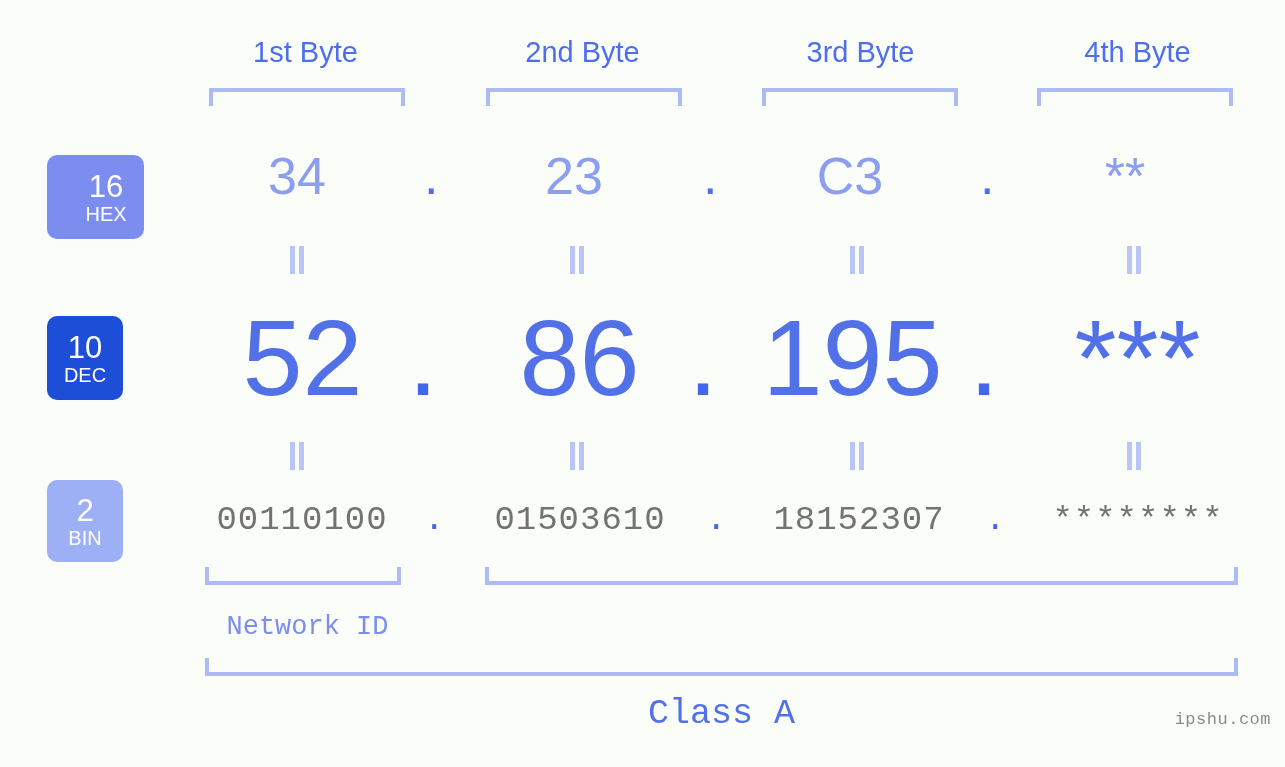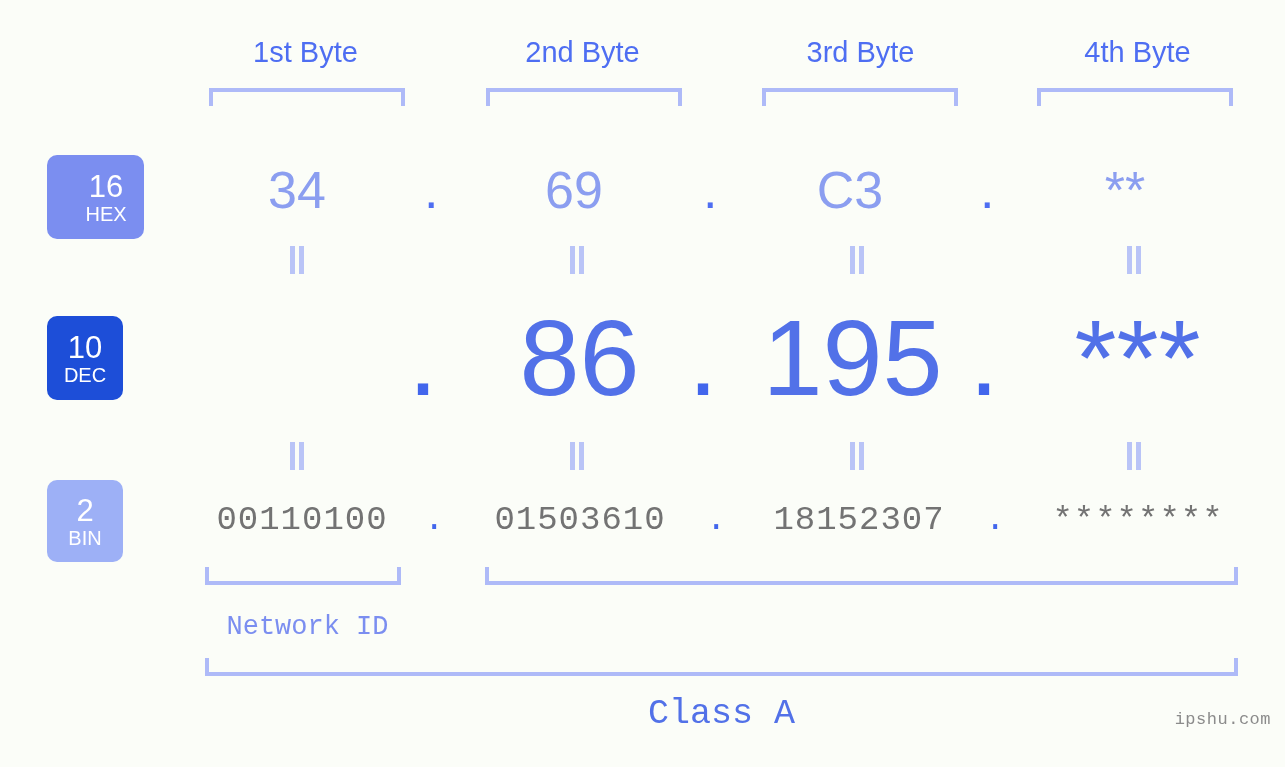--- a/index.html
+++ b/index.html
@@ -88,21 +88,21 @@
     display: block;
   }
 
   .cell {
     position: absolute;
     text-align: center;
     white-space: nowrap;
   }
 
   
-  #row-hex { top: 150px; height: 80px; }
+  #row-hex { top: 136px; height: 80px; }
   #row-hex .cell {
     font-size: 52px;
     line-height: 80px;
     color: #8b9ef0;
     font-family: "Liberation Sans", sans-serif;
   }
   #row-hex .dot {
     position: absolute;
     font-size: 52px;
     line-height: 80px;
@@ -213,21 +213,21 @@
     <span class="name">DEC</span>
   </div>
   <div class="badge" id="badge-bin">
     <span class="num">2</span>
     <span class="name">BIN</span>
   </div>
 
   <div class="row" id="row-hex">
     <div class="cell" style="left:189px;width:216px;">34</div>
     <div class="dot" style="left:424px;">.</div>
-    <div class="cell" style="left:466px;width:216px;">69</div>
+    <div class="cell" style="left:466px;width:216px;">23</div>
     <div class="dot" style="left:703px;">.</div>
     <div class="cell" style="left:742px;width:216px;">C3</div>
     <div class="dot" style="left:980px;">.</div>
     <div class="cell" style="left:1017px;width:216px;">**</div>
   </div>
 
   <div class="eqmark" style="left:289px;top:246px;">
       <i></i>
       <i></i>
     </div>
@@ -238,20 +238,21 @@
   <div class="eqmark" style="left:849px;top:246px;">
       <i></i>
       <i></i>
     </div>
   <div class="eqmark" style="left:1126px;top:246px;">
       <i></i>
       <i></i>
     </div>
 
   <div class="row" id="row-dec">
+    <div class="cell" style="left:195px;width:215px;">52</div>
     <div class="dot" style="left:408px;">.</div>
     <div class="cell" style="left:472px;width:215px;">86</div>
     <div class="dot" style="left:688px;">.</div>
     <div class="cell" style="left:745px;width:215px;">195</div>
     <div class="dot" style="left:969px;">.</div>
     <div class="cell" style="left:1030px;width:215px;">***</div>
   </div>
 
   <div class="eqmark" style="left:289px;top:442px;">
       <i></i>

